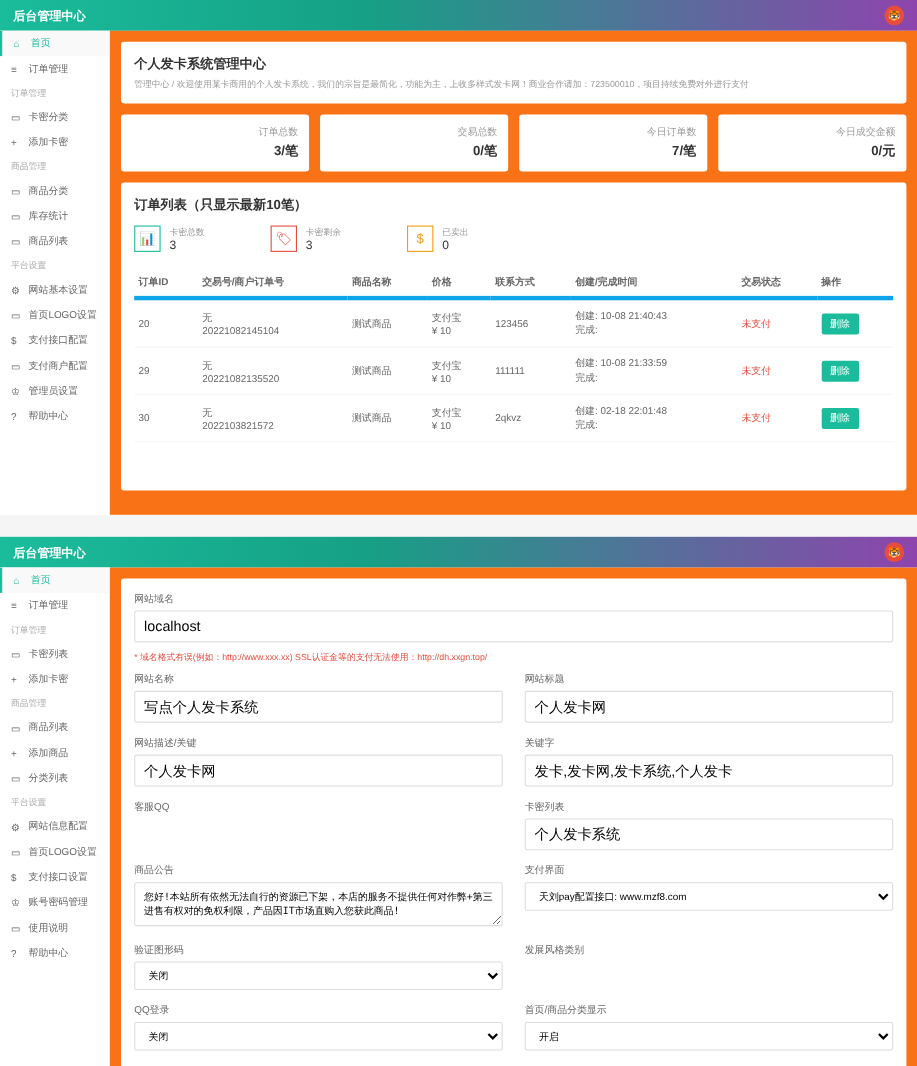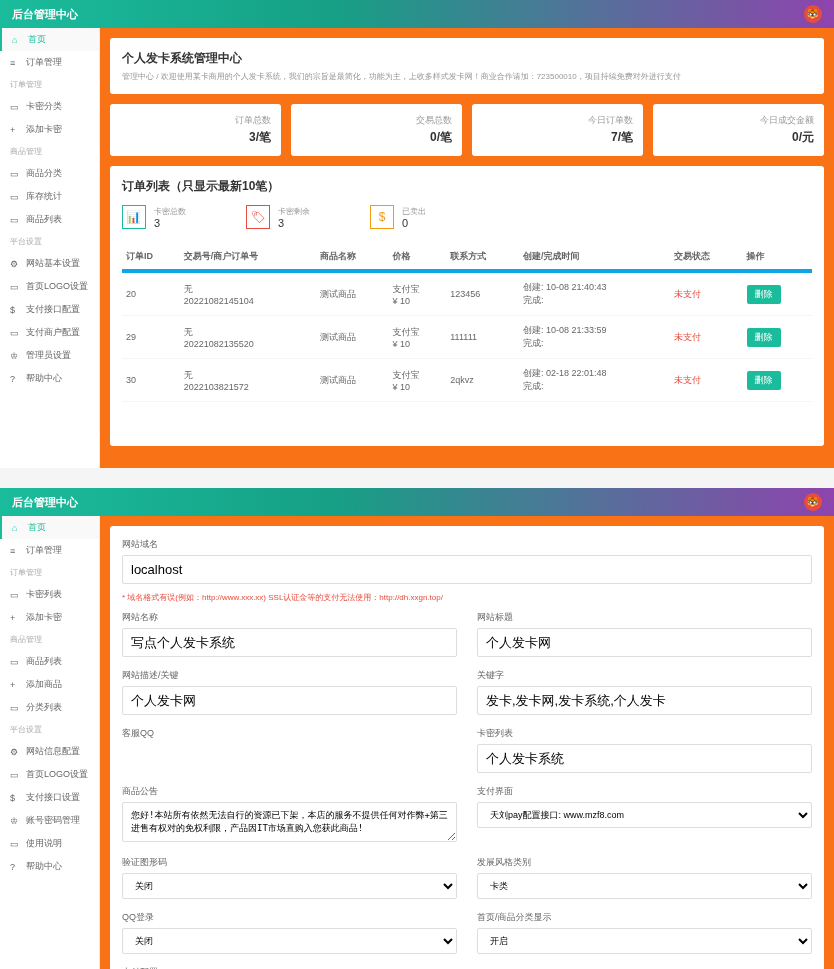--- a/index.html
+++ b/index.html
@@ -301,21 +301,21 @@
         <div class="form-row">
           <div class="form-group"><label class="form-label">客服QQ</label></div>
           <div class="form-group"><label class="form-label">卡密列表</label><input class="form-input" value="个人发卡系统" style=""></div>
         </div>
         <div class="form-row">
           <div class="form-group"><label class="form-label">商品公告</label><textarea class="form-textarea" style="">您好!本站所有依然无法自行的资源已下架，本店的服务不提供任何对作弊+第三进售有权对的免权利限，产品因IT市场直购入您获此商品!</textarea></div>
           <div class="form-group"><label class="form-label">支付界面</label><select class="form-select"><option>天刘pay配置接口:  www.mzf8.com</option></select></div>
         </div>
         <div class="form-row">
           <div class="form-group"><label class="form-label">验证图形码</label><select class="form-select"><option>关闭</option></select></div>
-          <div class="form-group"><label class="form-label">发展风格类别</label><select class="form-select"><option>卡类</option></select></div>
+          <div class="form-group"><label class="form-label">发展风格类别</label></div>
         </div>
         <div class="form-row">
           <div class="form-group"><label class="form-label">QQ登录</label><select class="form-select"><option>关闭</option></select></div>
           <div class="form-group"><label class="form-label">首页/商品分类显示</label><select class="form-select"><option>开启</option></select></div>
         </div>
         <div class="form-group" style="margin-bottom:12px;">
           <label class="form-label">支付配置</label>
           <button class="btn-primary">支付配置</button>
         </div>
 

